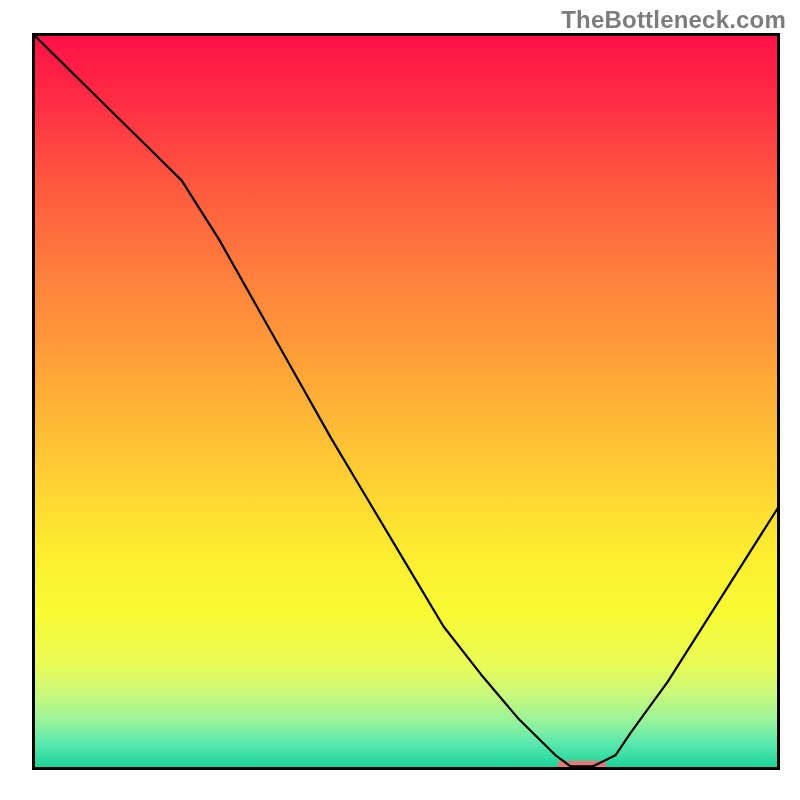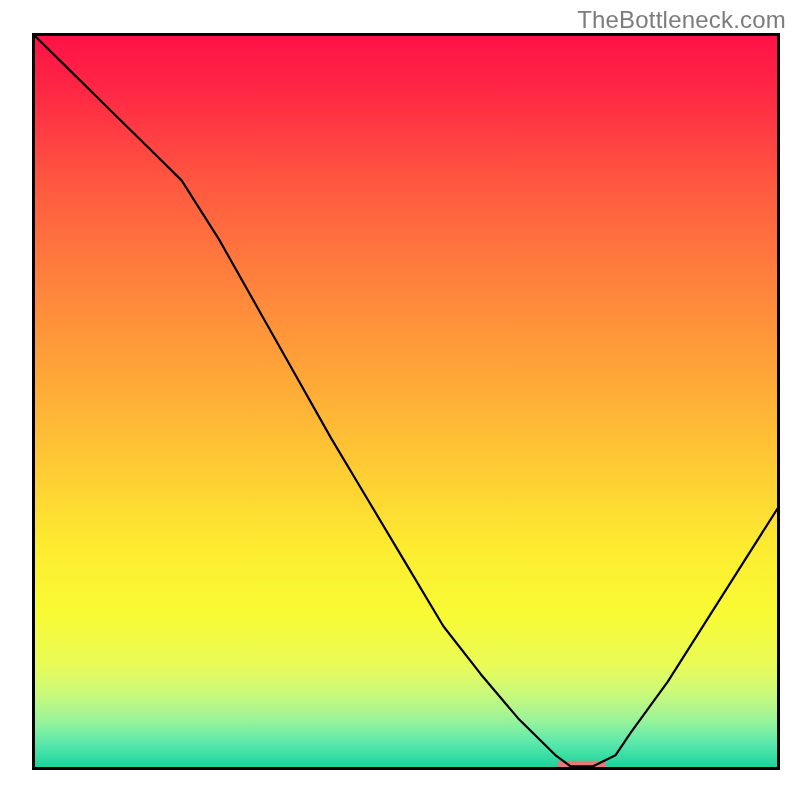--- a/index.html
+++ b/index.html
@@ -13,21 +13,21 @@
   .chart-wrap {
     position: relative;
     width: 800px;
     height: 800px;
   }
   .watermark {
     position: absolute;
     top: 6px;
     right: 14px;
     font-size: 24px;
-    font-weight: 400;
+    font-weight: 700;
     color: #7c7c7c;
     letter-spacing: 0.2px;
     font-family: Arial, Helvetica, sans-serif;
   }
   svg {
     display: block;
   }
 </style>
 </head>
 <body>

